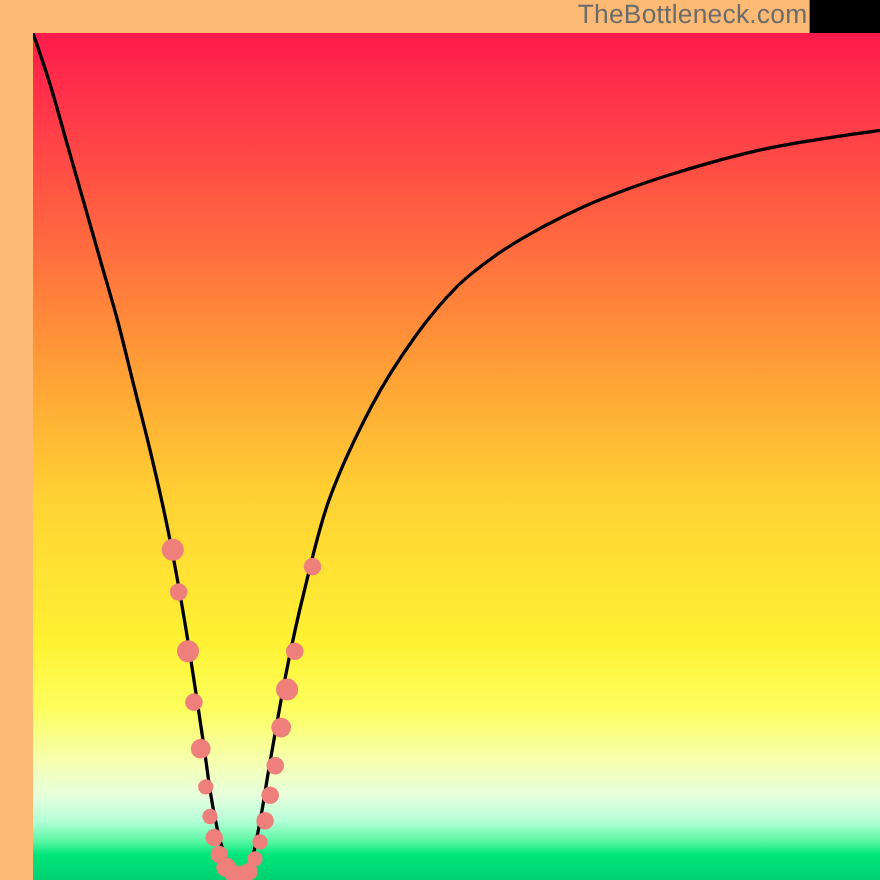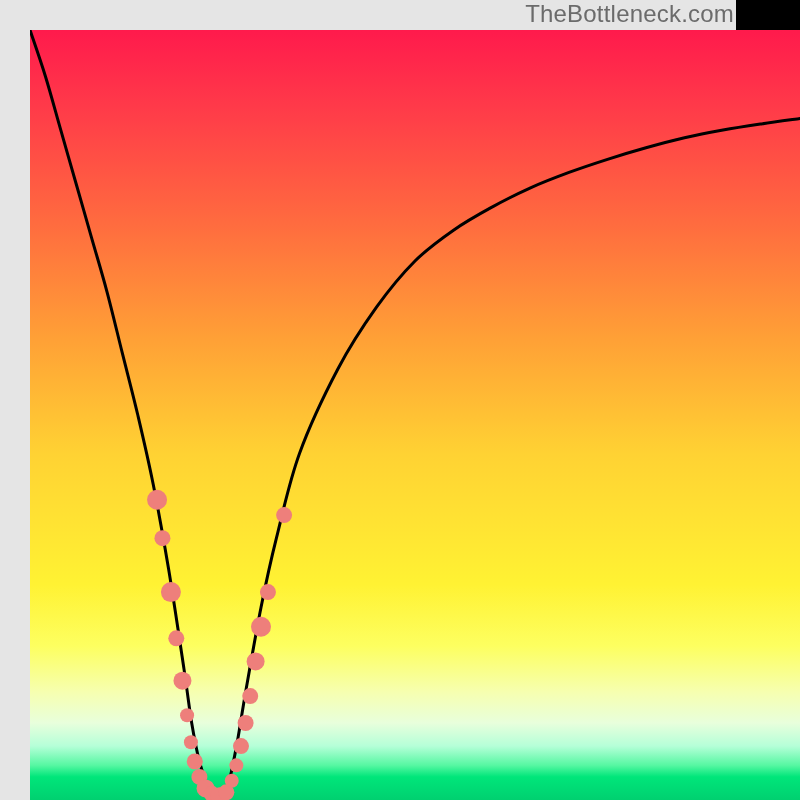--- a/index.html
+++ b/index.html
@@ -8,21 +8,21 @@
     width: 800px;
     height: 800px;
     overflow: hidden;
     background: #000;
     font-family: Arial, Helvetica, sans-serif;
   }
   .container {
     position: relative;
     width: 736px;
     height: 800px;
-    background: #e5e5e5;
+    background: #fdba74;
   }
   .plot-area {
     position: absolute;
     left: 30px;
     top: 30px;
     width: 770px;
     height: 770px;
     background: linear-gradient(to bottom,
       #ff1a4c 0%,
       #ff3a49 10%,

